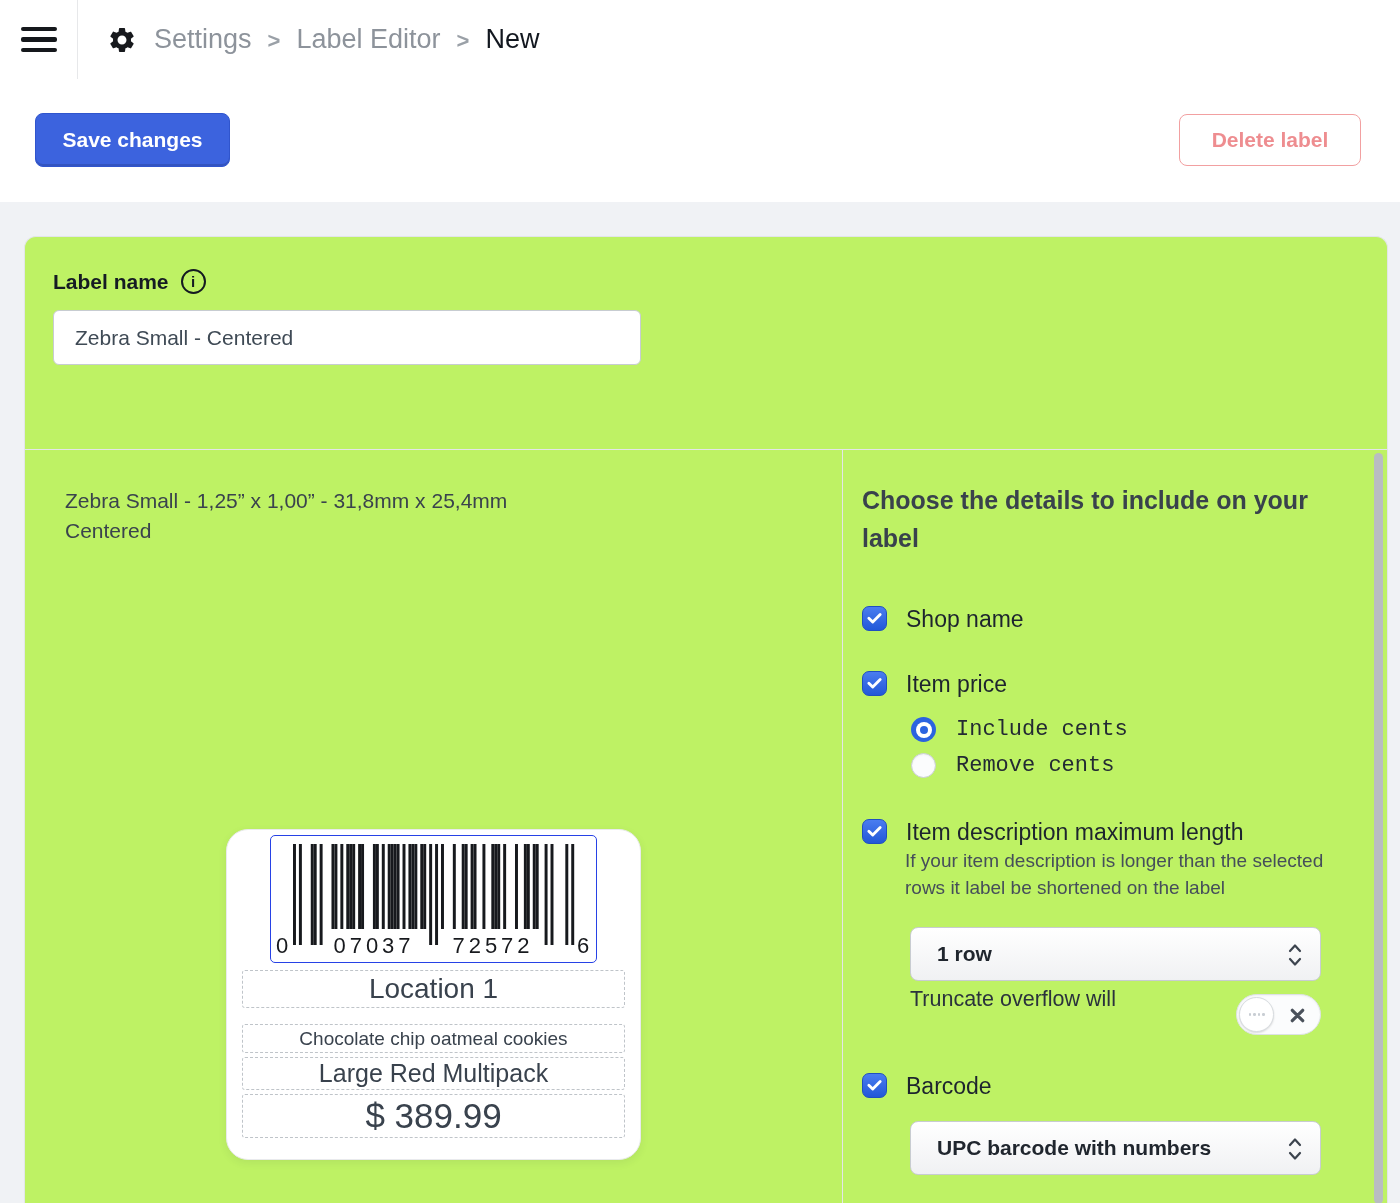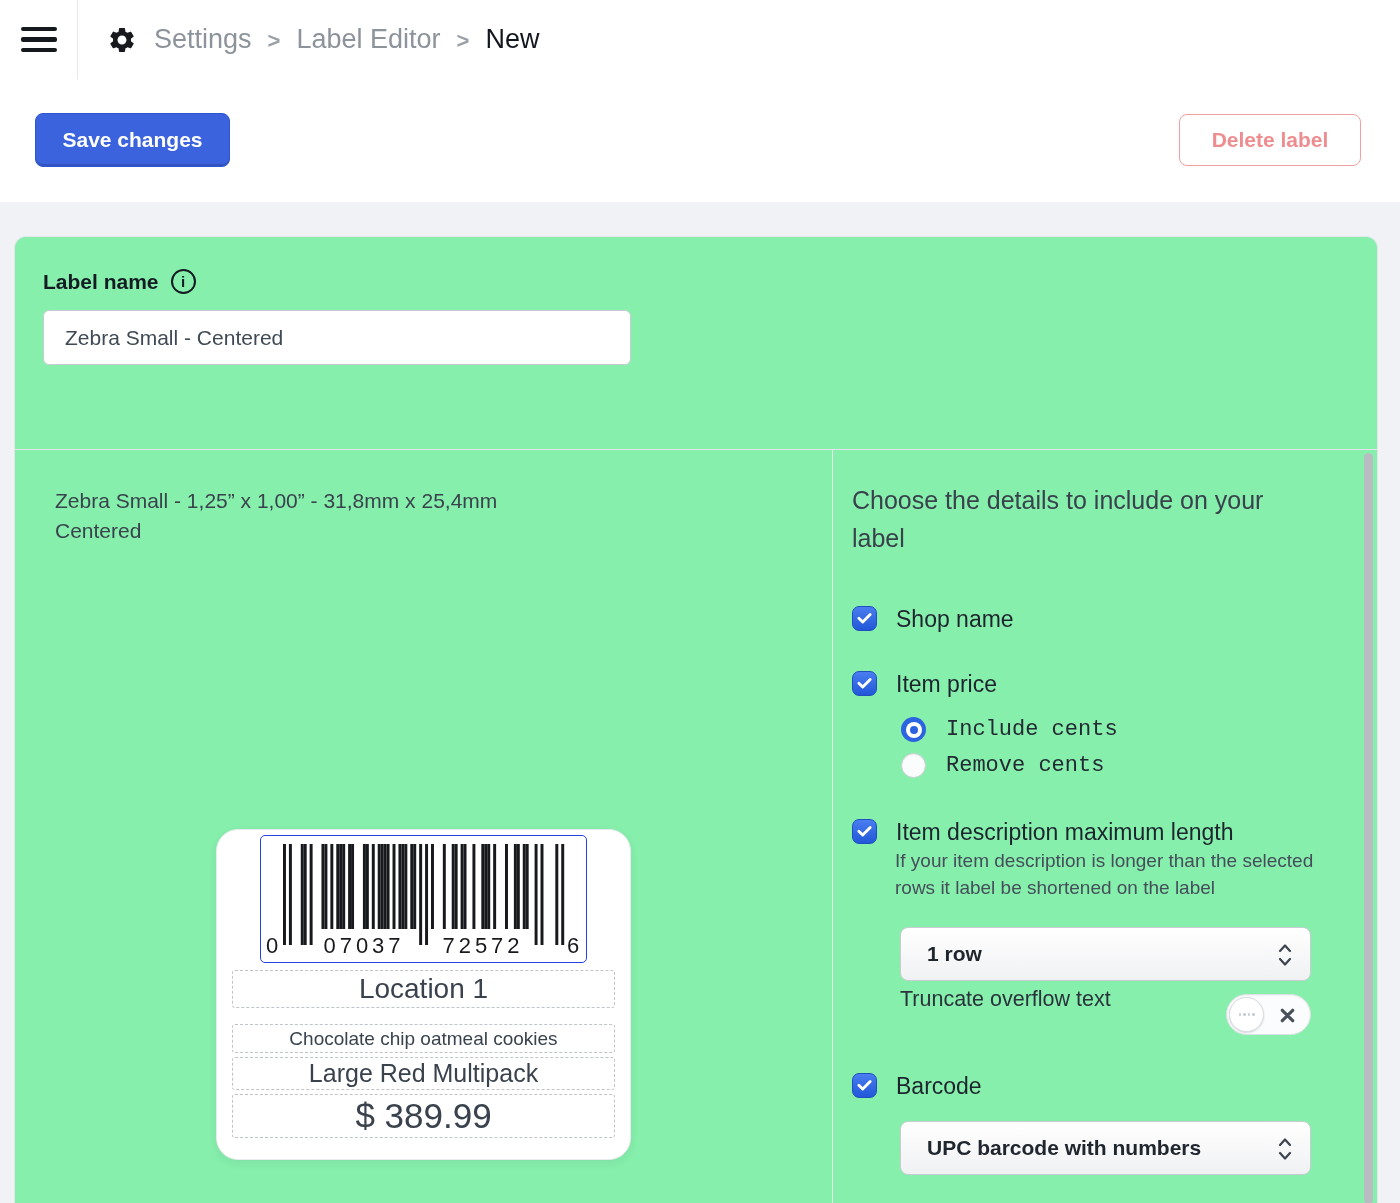--- a/index.html
+++ b/index.html
@@ -25,22 +25,22 @@
   .action-bar { position:absolute; left:0; top:80px; width:1400px; height:122px; background:#fff; }
   .btn-save { position:absolute; left:35px; top:33px; width:195px; height:54px;
               background:#3c63de; border:1px solid #3055cd; box-shadow:inset 0 -2px 0 rgba(0,0,20,0.15);
               border-radius:8px; color:#fff; font-size:21px; font-weight:bold;
               font-family:"Liberation Sans", sans-serif; cursor:pointer; }
   .btn-delete { position:absolute; right:39px; top:34px; width:182px; height:52px;
               background:#fff; border:1.5px solid #f2a0a1; border-radius:8px; color:#ee8d90;
               font-size:21px; font-weight:bold; font-family:"Liberation Sans", sans-serif; cursor:pointer; }
 
   
-  .card { position:absolute; left:14px; top:236px; width:1364px; height:967px;
-          background:#86efac; border:1px solid #e3e5e9; border-bottom:none; border-radius:12px 12px 0 0; }
+  .card { position:absolute; left:24px; top:236px; width:1364px; height:967px;
+          background:#bef264; border:1px solid #e3e5e9; border-bottom:none; border-radius:12px 12px 0 0; }
   .name-label-row { position:absolute; left:28px; top:32px; display:flex; align-items:center; gap:12px; }
   .name-label { font-size:21px; font-weight:bold; color:#151b23; }
   .info { width:25px; height:25px; border:2.5px solid #141a21; border-radius:50%;
           display:flex; align-items:center; justify-content:center;
           font-size:15px; font-weight:bold; color:#141a21; cursor:pointer; }
   .name-input { position:absolute; left:28px; top:73px; width:588px; height:55px;
           border:1px solid #c7ccd1; border-radius:6px; padding:0 21px; font-size:21px; color:#3f4a55;
           font-family:"Liberation Sans", sans-serif; background:#fff; }
   .divider-h { position:absolute; left:0; top:212px; width:100%; height:1px; background:#e4e5e9; }
   .divider-v { position:absolute; left:817px; top:213px; width:1px; height:754px; background:#e4e5e9; }
@@ -54,21 +54,21 @@
           border:1.5px solid #2742e6; border-radius:5px; background:#fff; overflow:hidden; }
   .dash-box { position:absolute; left:15px; width:383px; border:1.5px dashed #bfc4c9; border-radius:3px;
           display:flex; align-items:center; justify-content:center; color:#39424d; }
   .dash-loc   { top:140px; height:38px; font-size:28px; }
   .dash-desc  { top:194px; height:29px; font-size:19px; }
   .dash-vari  { top:227px; height:33px; font-size:25px; }
   .dash-price { top:264px; height:44px; font-size:35px; }
 
   
   .options-heading { position:absolute; left:837px; top:244px; width:455px;
-          font-size:25px; font-weight:normal; line-height:38px; color:#39424c; }
+          font-size:25px; font-weight:bold; line-height:38px; color:#39424c; }
   .check-row { position:absolute; left:837px; display:flex; align-items:flex-start; gap:19px; }
   .checkbox { width:25px; height:25px; border-radius:7px; border:1px solid #1f4fc0;
           background:linear-gradient(#4a7df0,#2258d8); display:flex; align-items:center; justify-content:center;
           cursor:pointer; flex:0 0 auto; }
   .check-label { font-size:23px; color:#1d242e; }
   .radio-row { position:absolute; left:886px; display:flex; align-items:center; gap:20px;font-family:Liberation Mono, monospace; }
   .radio { width:25px; height:25px; border-radius:50%; cursor:pointer; flex:0 0 auto; position:relative; }
   .radio.on { background:#2b63e0; }
   .radio.on::before { content:""; position:absolute; left:4.5px; top:4.5px; width:16px; height:16px;
           border-radius:50%; background:#fff; }
@@ -250,21 +250,21 @@
     <p class="help-text">If your item description is longer than the selected rows it label be shortened on the label</p>
 
     <div class="select select-1">
       <span class="select-value">1 row</span>
       <svg class="stepper" width="16" height="28" viewBox="0 0 16 28" fill="none">
         <polyline points="3,10 8,4.5 13,10" stroke="#3c444e" stroke-width="2.2" stroke-linecap="round" stroke-linejoin="round"></polyline>
         <polyline points="3,18 8,23.5 13,18" stroke="#3c444e" stroke-width="2.2" stroke-linecap="round" stroke-linejoin="round"></polyline>
       </svg>
     </div>
 
-    <span class="toggle-label">Truncate overflow text</span>
+    <span class="toggle-label">Truncate overflow will</span>
     <div class="toggle">
       <div class="knob">
           <i></i>
           <i></i>
           <i></i>
           <i></i>
         </div>
       <svg class="x-icon" width="17" height="17" viewBox="0 0 18 18" fill="none">
         <path d="M3.5 3.5 L14.5 14.5 M14.5 3.5 L3.5 14.5" stroke="#4a515b" stroke-width="3.4" stroke-linecap="round"></path>
       </svg>

